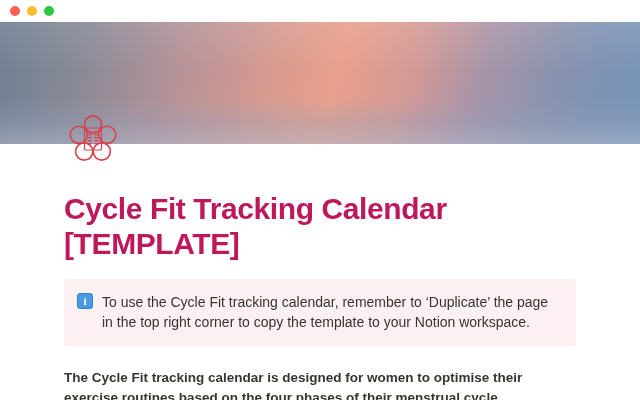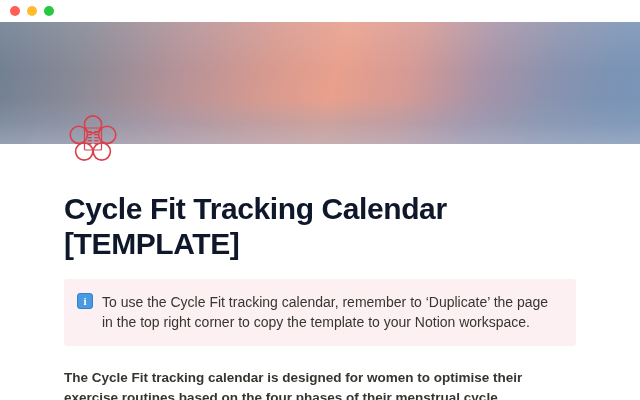--- a/index.html
+++ b/index.html
@@ -96,21 +96,21 @@
     z-index: 5;
   }
   .page-icon svg { display: block; }
 
   .page-title {
     margin: 0;
     padding-top: 48px;
     font-size: 30px;
     line-height: 1.15;
     font-weight: bold;
-    color: #0f172a;
+    color: #be185d;
     letter-spacing: -0.4px;
   }
 
   
   .callout {
     margin-top: 18px;
     background: #fdf0f3;
     border-radius: 3px;
     padding: 13px 14px 13px 13px;
     display: flex;

